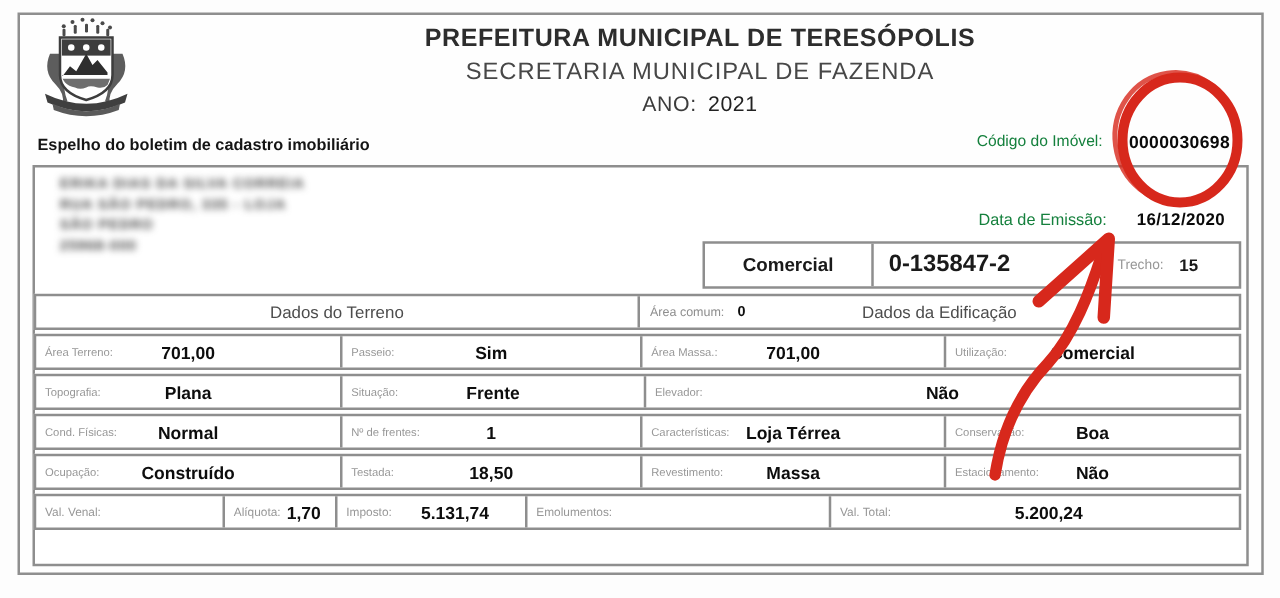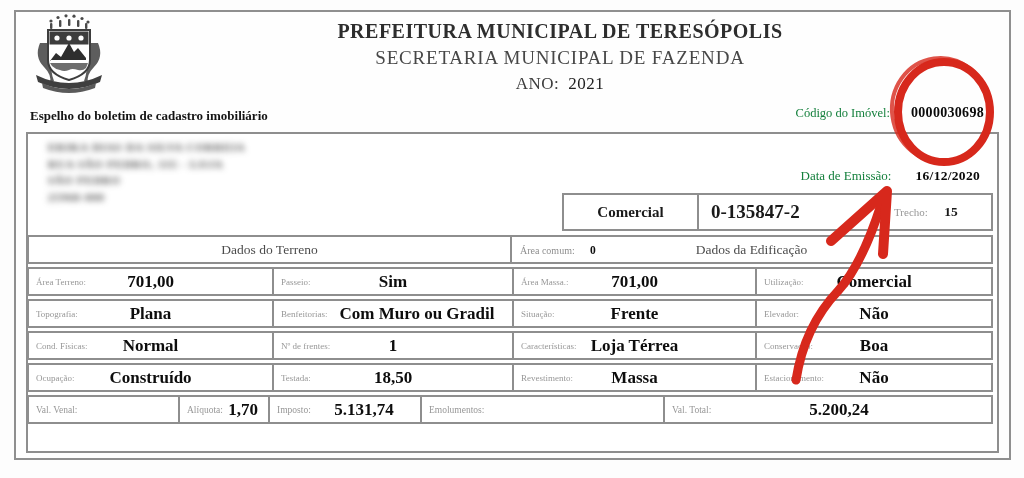--- a/index.html
+++ b/index.html
@@ -1,17 +1,17 @@
 <!DOCTYPE html>
 <html><head>
 <meta charset="utf-8">
 <style>
   html,body{margin:0;padding:0;background:#fbfbfb;}
   .page{position:relative;width:1024px;height:478px;background:#fdfdfd;overflow:hidden;
-        font-family:Liberation Serif, serif;color:#1a1a1a;}
+        font-family:Liberation Sans, sans-serif;color:#1a1a1a;}
   .doc-border{position:absolute;left:14px;top:10px;width:997px;height:450px;
         border:2px solid #8f8f8f;background:#fefefe;box-sizing:border-box;}
   
   .logo{position:absolute;left:26px;top:13px;width:86px;height:88px;}
   .titles{position:absolute;left:110px;top:20px;width:900px;text-align:center;}
   .t-main{font-size:20px;font-weight:bold;color:#2d2d2d;letter-spacing:.5px;}
   .t-sub{font-size:19px;color:#474747;letter-spacing:.8px;margin-top:4px;}
   .t-year{font-size:17px;color:#3c3c3c;margin-top:5px;letter-spacing:.5px;}
   .t-year .yv{color:#222;margin-left:9px;}
   .form-title{position:absolute;left:30px;top:108px;font-size:13px;font-weight:bold;color:#141414;}
@@ -38,21 +38,21 @@
   .mini .m3 .lbl{position:absolute;left:9px;font-size:11px;color:#979797;}
   .mini .m3 .val{width:100%;text-align:center;font-size:13.5px;font-weight:bold;padding-left:26px;box-sizing:border-box;}
   
   .tbl{position:absolute;left:27px;top:235px;width:966px;}
   .trow{display:flex;height:29px;border:2px solid #8e8e8e;margin-bottom:3px;
         background:#fff;box-sizing:border-box;align-items:stretch;}
   .cell{position:relative;display:flex;align-items:center;box-sizing:border-box;}
   .cell+.cell{border-left:2px solid #8e8e8e;}
   .cell .lbl{position:absolute;left:7px;top:50%;transform:translateY(-50%);
         font-size:9px;color:#979797;white-space:nowrap;}
-  .cell .val{width:100%;text-align:center;font-size:17px;font-weight:bold;color:#0d0d0d;white-space:nowrap;}
+  .cell .val{width:100%;text-align:center;font-size:14px;font-weight:bold;color:#0d0d0d;white-space:nowrap;}
   .hdr-cell{justify-content:center;font-size:13.5px;color:#4c4c4c;}
   .hdr-right{position:relative;}
   .hdr-right .ac-lbl{position:absolute;left:8px;top:50%;transform:translateY(-50%);font-size:10px;color:#8e8e8e;}
   .hdr-right .ac-val{position:absolute;left:78px;top:50%;transform:translateY(-50%);font-size:11.5px;font-weight:bold;color:#0d0d0d;}
   .hdr-right .hd-title{width:100%;text-align:center;font-size:13.5px;color:#4c4c4c;}
   .ft .lbl{font-size:9.5px;}
   
   .annot{position:absolute;left:0;top:0;width:1024px;height:478px;pointer-events:none;z-index:40;}
 </style>
 </head>
@@ -155,24 +155,20 @@
         <span class="lbl">Utilização:</span>
         <span class="val">Comercial</span>
         </div>
     </div>
 
     <div class="trow">
       <div class="cell" style="width:243px">
         <span class="lbl">Topografia:</span>
         <span class="val">Plana</span>
         </div>
-      <div class="cell" style="width:240px">
-        <span class="lbl">Benfeitorias:</span>
-        <span class="val" style="padding-left:48px">Com Muro ou Gradil</span>
-        </div>
       <div class="cell" style="width:243px">
         <span class="lbl">Situação:</span>
         <span class="val">Frente</span>
         </div>
       <div class="cell" style="flex:1">
         <span class="lbl">Elevador:</span>
         <span class="val">Não</span>
         </div>
     </div>
 

